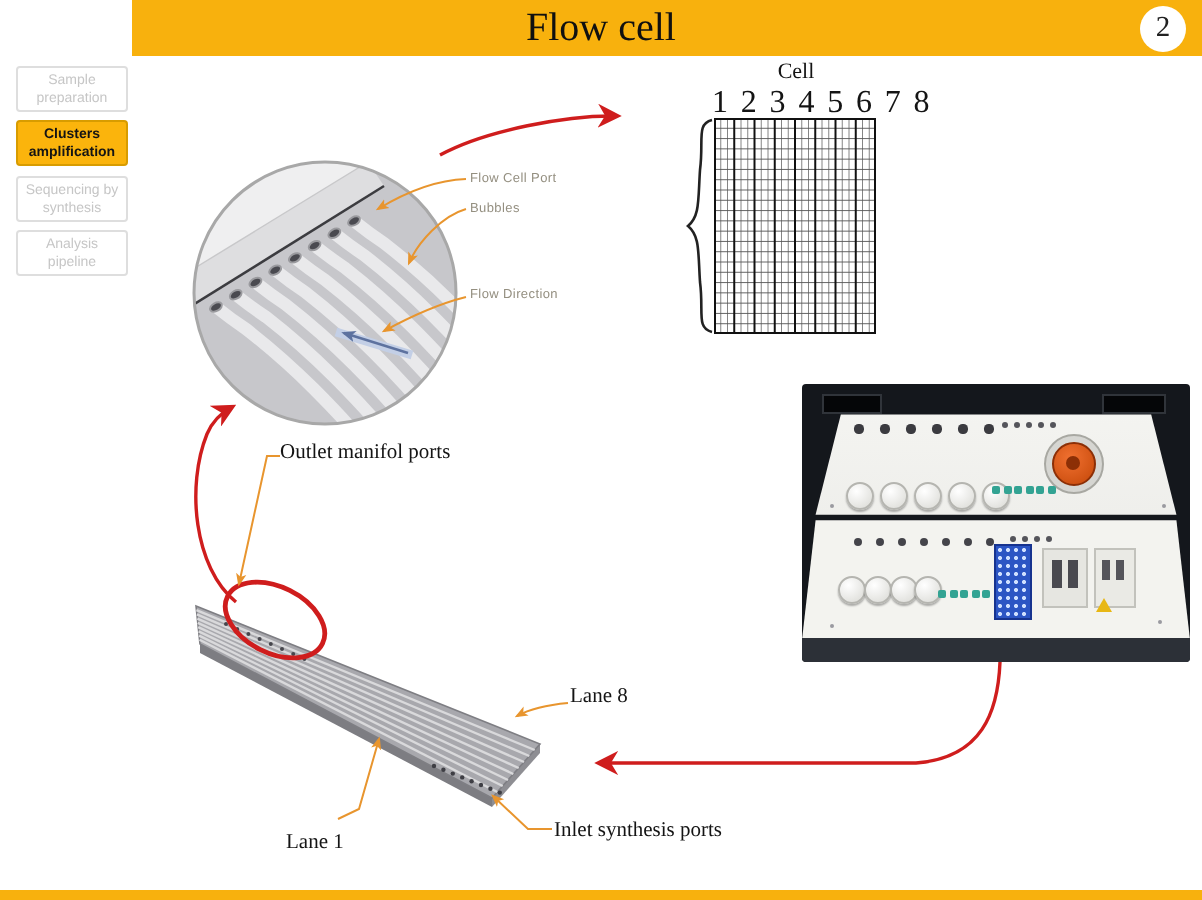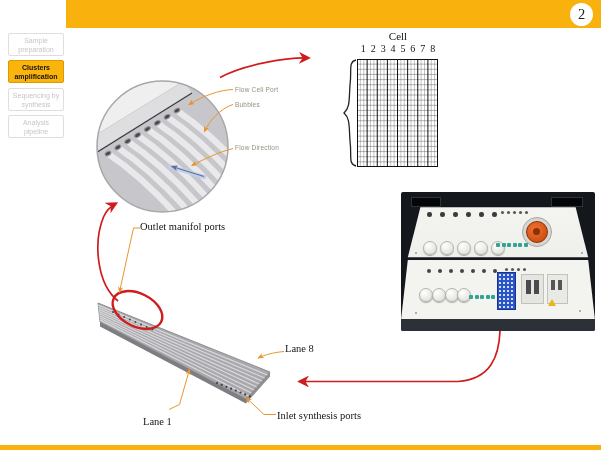--- a/index.html
+++ b/index.html
@@ -24,41 +24,42 @@
   .side-box.brand{border-color:#9a9a9a;color:#2b2b2b;font-size:7.5px;font-weight:700;}
   .side-box.active{background:#FBB40C;border-color:#d89c00;color:#141414;font-weight:700;}
 
   
   .fig-label{font-size:10.5px;color:#141414;white-space:nowrap;}
   
   .callout-label{font-family:"Liberation Sans", sans-serif;font-size:6.5px;color:#948f80;
                  letter-spacing:.2px;white-space:nowrap;}
 
   #lanes-title{left:356px;top:30px;width:84px;text-align:center;font-size:11px;color:#141414;}
-  #lane-numbers{left:356px;top:43px;width:84px;text-align:center;font-size:10px;color:#141414;
+  #lane-numbers{left:356px;top:43px;width:84px;text-align:center;font-size:16px;color:#141414;
                 word-spacing:2.4px;}
   #tiles-label{left:286px;top:96px;width:56px;text-align:center;font-size:11.5px;line-height:12.5px;
                color:#141414;}
 
   
   #instrument-photo{left:401px;top:192px;width:194px;height:139px;background:#14171c;
                     border-radius:2px;overflow:hidden;}
   .panel{position:absolute;left:0;top:0;width:194px;height:139px;}
   .wknob{position:absolute;border-radius:50%;
          background:radial-gradient(circle at 35% 30%, #ffffff, #d9d9d4);
          border:1px solid #b5b5b0;box-shadow:0 1px 1px rgba(0,0,0,.3);}
   svg{display:block;}
 </style>
 </head>
 <body>
 
 <div id="slide">
 
   <div class="abs" id="header-bar"></div>
   <div class="abs" id="footer-bar"></div>
+  <div class="abs" id="slide-title">Flow cell</div>
   <div class="abs" id="page-circle">2</div>
 
   <div class="abs side-box pre" style="top:33px;height:23px;">Sample
 preparation</div>
   <div class="abs side-box active pre" style="top:60px;height:23px;">Clusters
 amplification</div>
   <div class="abs side-box pre" style="top:88px;height:23px;">Sequencing by
 synthesis</div>
   <div class="abs side-box pre" style="top:115px;height:23px;">Analysis
 pipeline</div>

